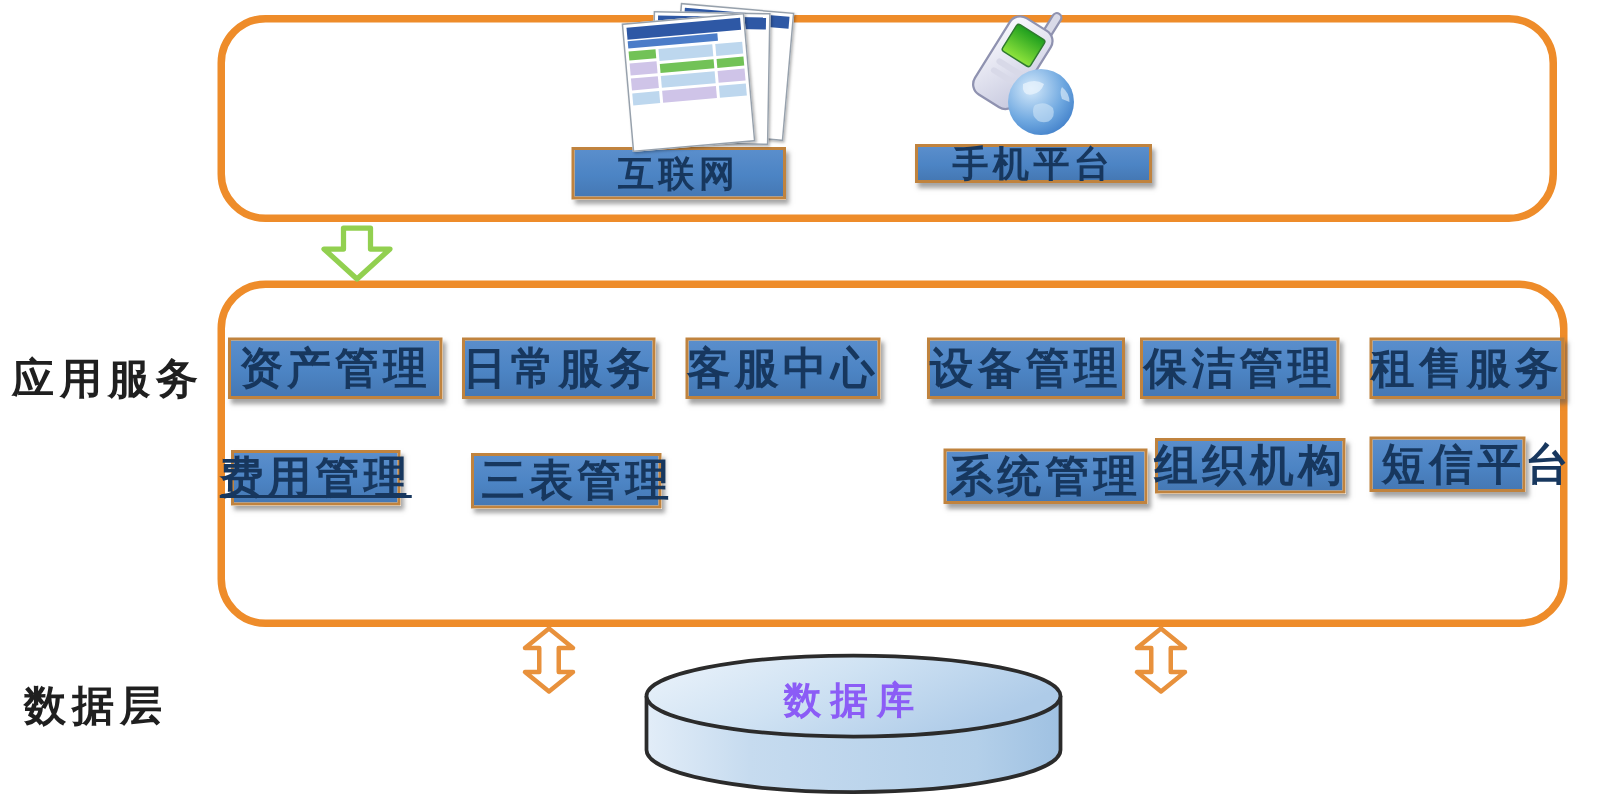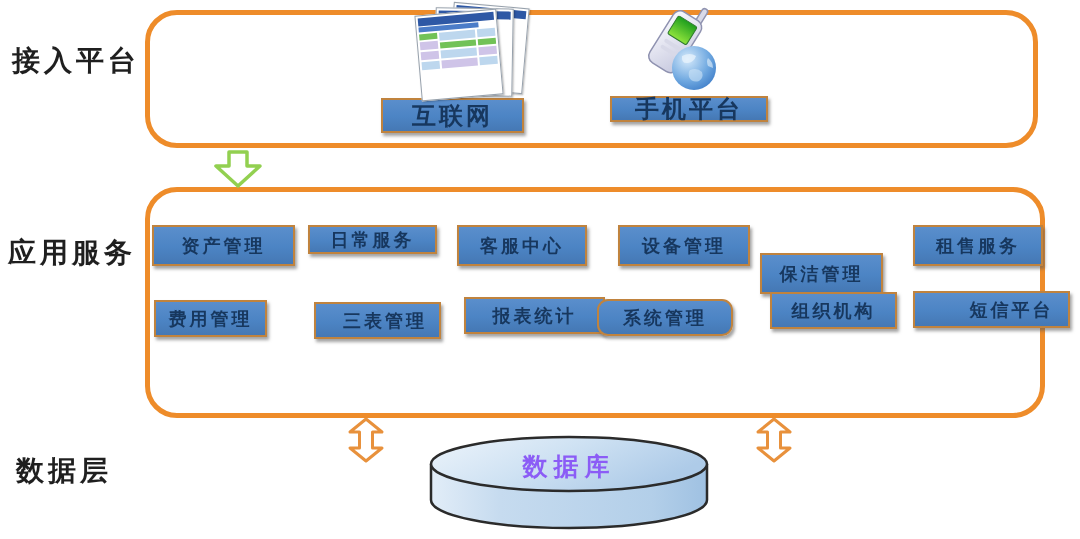--- a/index.html
+++ b/index.html
@@ -16,21 +16,21 @@
     border:5px solid var(--accent_orange,#EE8C2A);
     border-radius:32px; background:transparent;
   }
   .btn{
     position:absolute; box-sizing:border-box;
     background:linear-gradient(180deg,#5A8ECC 0%, var(--button_blue,#4C84C4) 55%, #4578B4 100%);
     border:2px solid var(--button_border,#C0833E);
     box-shadow:2px 3px 3px rgba(90,90,90,.55);
     color:var(--button_text,#17375E);
     display:flex; align-items:center; justify-content:center;
-    font-weight:bold; font-size:18px; letter-spacing:3px; white-space:nowrap;
+    font-weight:bold; font-size:29px; letter-spacing:3px; white-space:nowrap;
   }
   .btn.top{font-size:24px;}
   .arrow-svg{position:absolute; z-index:3;}
   
   .webpages{position:absolute; left:418px; top:5px; width:112px; height:95px; z-index:2;}
   .page{position:absolute; background:#fff; border:1px solid #97A1AC; box-shadow:1px 1px 2px rgba(0,0,0,.3); box-sizing:border-box;}
   .page .bar1{height:8px; background:#2E58A5; margin:2px 2px 1px 2px;}
   .page .bar2{height:5px; background:#4B7CC8; margin:0 2px 2px 2px; width:75%;}
   .page .cols{display:flex; gap:2px; margin:0 2px;}
   .page .col{display:flex; flex-direction:column; gap:2px; flex:1;}
@@ -43,21 +43,20 @@
   .dblabel{
     position:absolute; left:428px; top:450px; width:282px; text-align:center;
     font-size:25px; font-weight:bold; color:#8b5cf6; letter-spacing:6px; z-index:2;
   }
 </style>
 </head>
 <body>
 
 <div class="canvas">
 
-  <div class="layer-label" style="left:12px; top:42px;">接入平台</div>
   <div class="layer-label" style="left:8px; top:234px;">应用服务</div>
   <div class="layer-label" style="left:16px; top:452px;">数据层</div>
 
   <div class="frame" style="left:145px; top:10px; width:893px; height:138px;"></div>
 
   <div class="webpages">
     <div class="page" style="left:32px; top:0; width:76px; height:86px; transform:rotate(5deg);">
       <div class="bar1"></div>
         <div class="bar2"></div>
     </div>
@@ -125,32 +124,31 @@
   <div class="btn top" style="left:381px; top:98px; width:143px; height:35px;">互联网</div>
   <div class="btn top" style="left:610px; top:96px; width:158px; height:26px;">手机平台</div>
 
   <svg class="arrow-svg" style="left:214px; top:150px;" width="48" height="38" viewBox="0 0 48 38">
     <path d="M15 2 H33 V16 H46 L24 36 L2 16 H15 Z" fill="#ffffff" style="stroke:var(--arrow_green,#92D050);" stroke-width="3.5" stroke-linejoin="round"></path>
   </svg>
 
   <div class="frame" style="left:145px; top:187px; width:900px; height:231px;"></div>
 
   <div class="btn" style="left:152px; top:225px; width:143px; height:41px;">资产管理</div>
-  <div class="btn" style="left:308px; top:225px; width:129px; height:29px;">日常服务</div>
+  <div class="btn" style="left:308px; top:225px; width:129px; height:41px;">日常服务</div>
   <div class="btn" style="left:457px; top:225px; width:130px; height:41px;">客服中心</div>
   <div class="btn" style="left:618px; top:225px; width:132px; height:41px;">设备管理</div>
-  <div class="btn" style="left:760px; top:225px; width:123px; height:41px;margin-top:28px;">保洁管理</div>
+  <div class="btn" style="left:760px; top:225px; width:133px; height:41px;">保洁管理</div>
   <div class="btn" style="left:913px; top:225px; width:130px; height:41px;">租售服务</div>
 
-  <div class="btn" style="left:154px; top:300px; width:113px; height:37px;">费用管理</div>
+  <div class="btn" style="left:154px; top:300px; width:113px; height:37px;text-decoration:underline;">费用管理</div>
   <div class="btn" style="left:314px; top:302px; width:127px; height:37px;padding-left:15px;">三表管理</div>
-  <div class="btn" style="left:464px; top:297px; width:141px; height:37px;">报表统计</div>
-  <div class="btn" style="left:597px; top:299px; width:136px; height:37px;border-radius:11px;">系统管理</div>
+  <div class="btn" style="left:629px; top:299px; width:136px; height:37px;">系统管理</div>
   <div class="btn" style="left:770px; top:292px; width:127px; height:37px;text-align:right;">组织机构</div>
-  <div class="btn" style="left:913px; top:291px; width:157px; height:37px;padding-left:40px;">短信平台</div>
+  <div class="btn" style="left:913px; top:291px; width:104px; height:37px;padding-left:40px;">短信平台</div>
 
 
   <svg class="arrow-svg" style="left:347px; top:417px;" width="38" height="46" viewBox="0 0 38 46">
     <path d="M19 2 L35 15 H25.5 V31 H35 L19 44 L3 31 H12.5 V15 H3 Z" fill="#ffffff" style="stroke:var(--arrow_orange,#E8913C);" stroke-width="3" stroke-linejoin="round"></path>
   </svg>
   <svg class="arrow-svg" style="left:755px; top:417px;" width="38" height="46" viewBox="0 0 38 46">
     <path d="M19 2 L35 15 H25.5 V31 H35 L19 44 L3 31 H12.5 V15 H3 Z" fill="#ffffff" style="stroke:var(--arrow_orange,#E8913C);" stroke-width="3" stroke-linejoin="round"></path>
   </svg>
 
   <div class="dbwrap">

